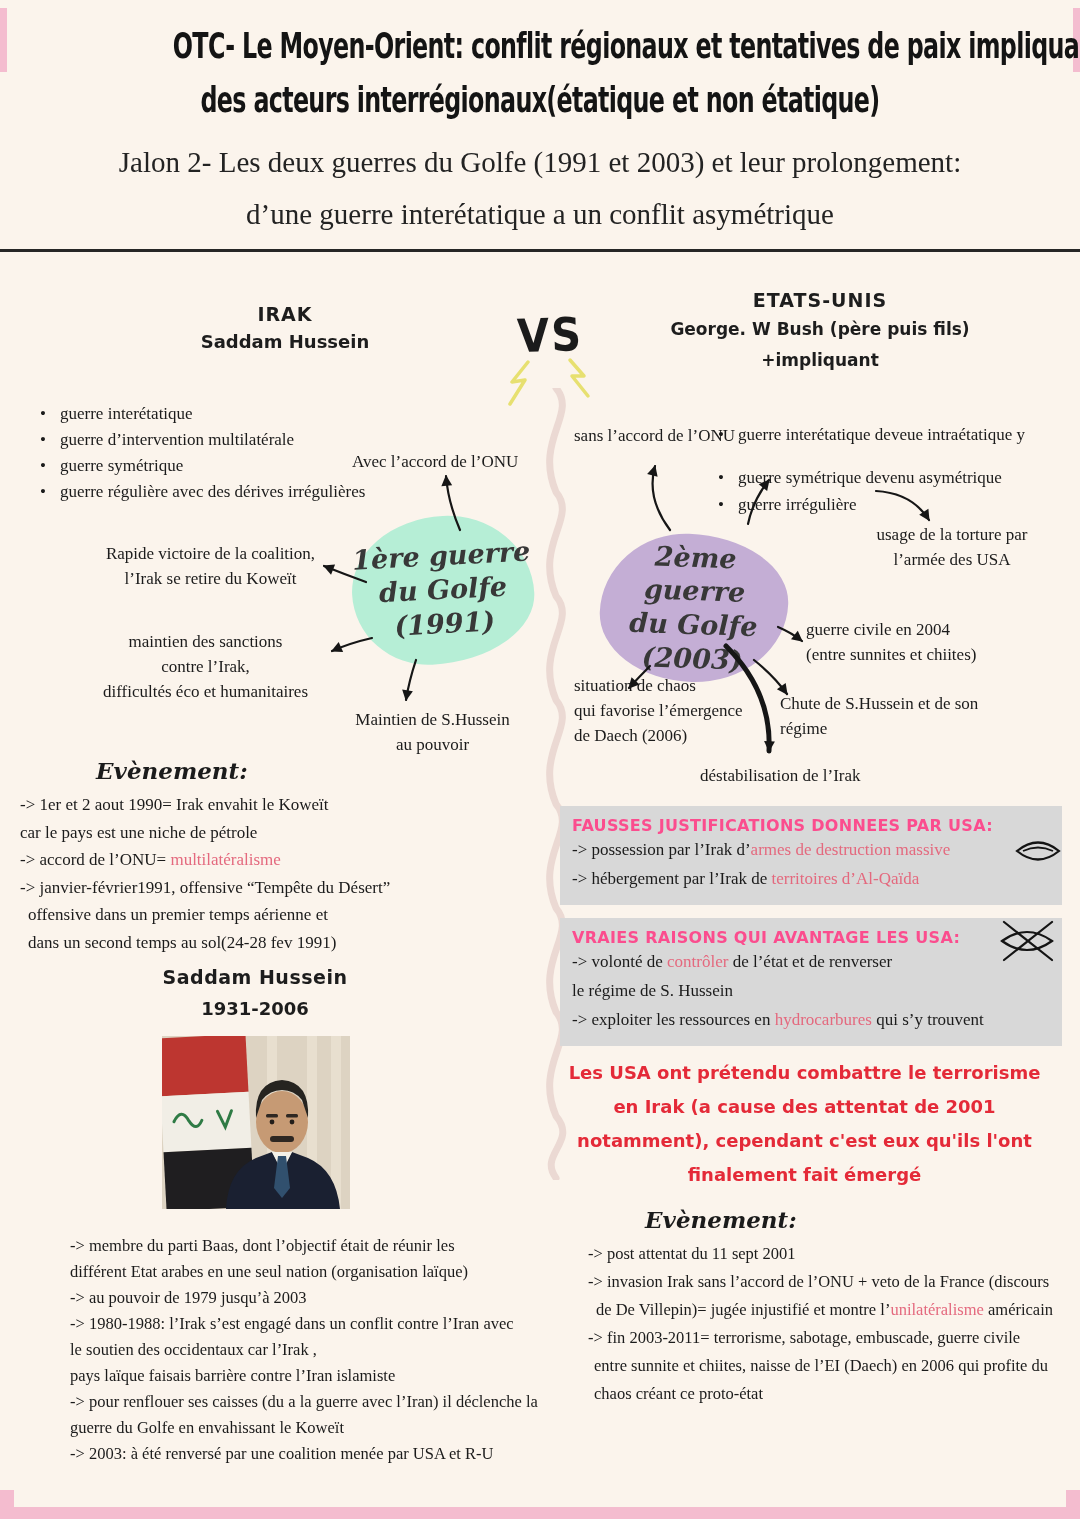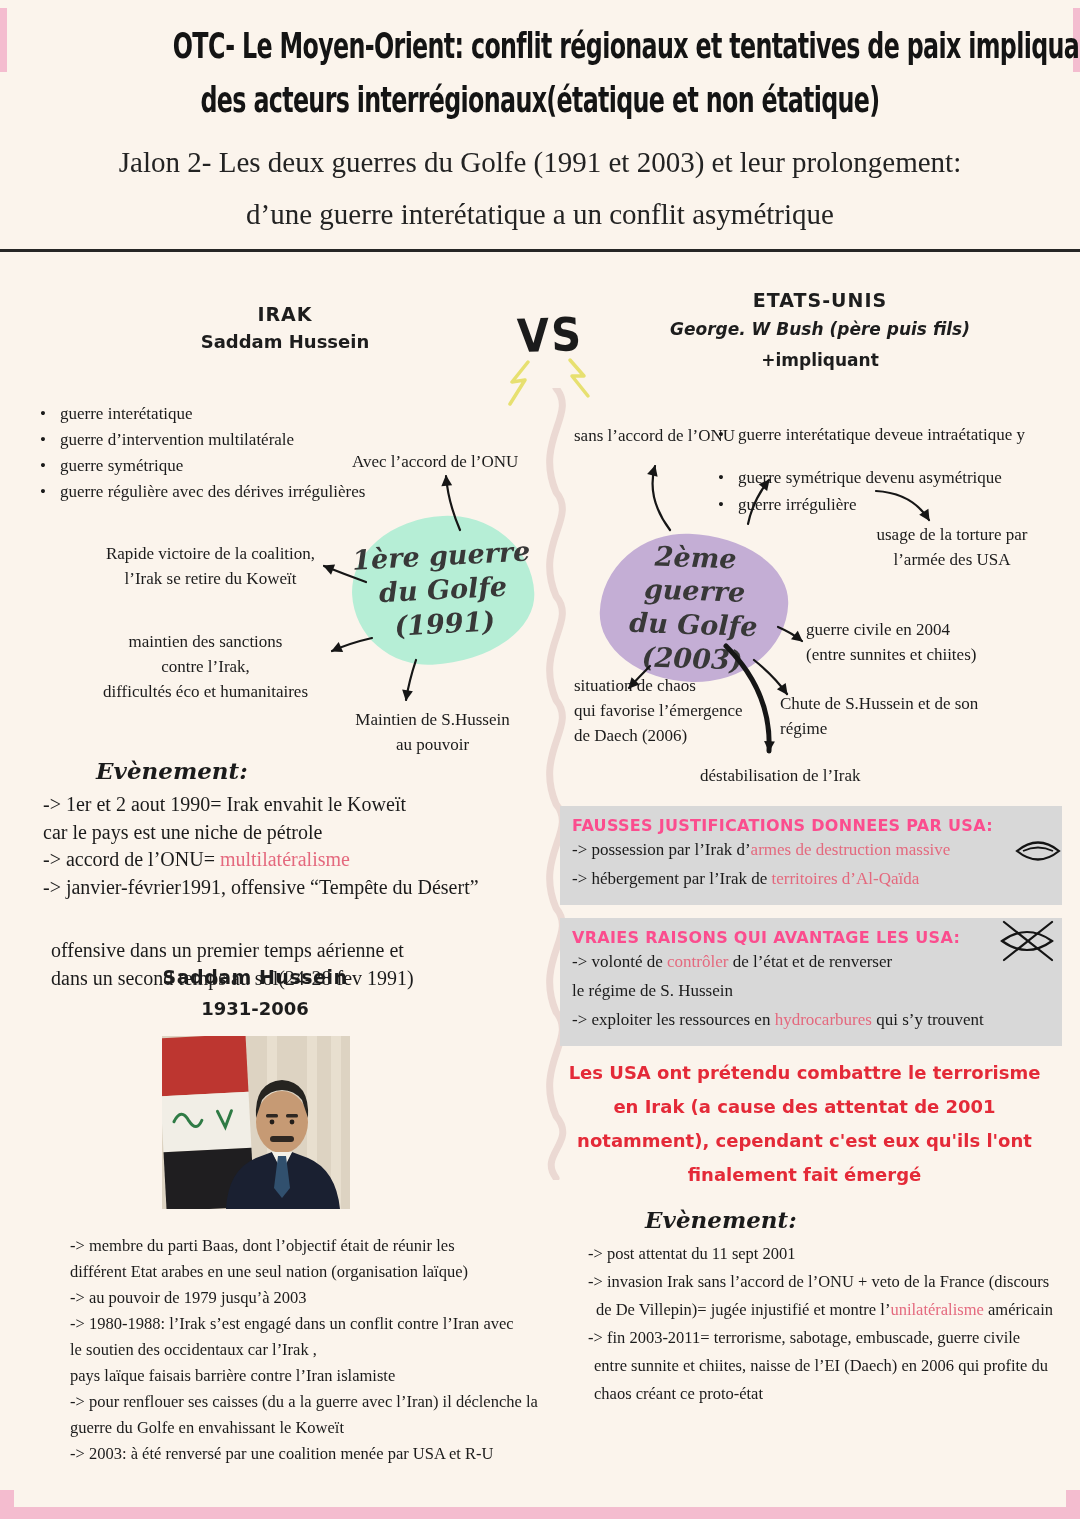--- a/index.html
+++ b/index.html
@@ -97,21 +97,21 @@
   <div class="abs title-line" style="top:26px;">OTC- Le Moyen-Orient: conflit régionaux et tentatives de paix impliquant</div>
   <div class="abs title-line" style="top:80px;">des acteurs interrégionaux(étatique et non étatique)</div>
   <div class="abs sub-line" style="top:146px;">Jalon 2- Les deux guerres du Golfe (1991 et 2003) et leur prolongement:</div>
   <div class="abs sub-line" style="top:198px;">d’une guerre interétatique a un conflit asymétrique</div>
   <div class="abs" style="left:0;top:249px;width:1080px;height:3px;background:#262626;"></div>
 
   <div class="abs colhead" style="left:150px;top:303px;width:270px;font-size:19px;letter-spacing:1px;">IRAK</div>
   <div class="abs colhead" style="left:150px;top:331px;width:270px;font-size:18px;">Saddam Hussein</div>
 
   <div class="abs colhead" style="left:650px;top:289px;width:340px;font-size:19px;letter-spacing:1px;">ETATS-UNIS</div>
-  <div class="abs colhead" style="left:640px;top:319px;width:360px;font-size:17px;font-style:italic;">George. W Bush (père puis fils)</div>
+  <div class="abs colhead" style="left:640px;top:319px;width:360px;font-size:17px;">George. W Bush (père puis fils)</div>
   <div class="abs colhead" style="left:640px;top:350px;width:360px;font-size:17px;">+impliquant</div>
 
   <div class="abs sans bold center" style="left:505px;top:308px;width:90px;font-size:46px;letter-spacing:2px;transform:rotate(-2deg) scaleX(.9);">VS</div>
 
   <svg class="abs" style="left:498px;top:356px;" width="115" height="54" viewBox="0 0 115 54">
     <path d="M30,6 L14,26 L27,24 L12,48" fill="none" stroke="#e7e070" stroke-width="3.5" stroke-linecap="round" stroke-linejoin="round"></path>
     <path d="M72,4 L86,20 L74,20 L90,40" fill="none" stroke="#e7e070" stroke-width="3.5" stroke-linecap="round" stroke-linejoin="round"></path>
   </svg>
 
   <ul class="blts abs" style="left:36px;top:401px;width:410px;">
@@ -125,26 +125,26 @@
 
   <div class="abs note preline center" style="left:98px;top:541px;width:225px;">Rapide victoire de la coalition,
 l’Irak se retire du Koweït</div>
   <div class="abs note preline center" style="left:88px;top:629px;width:235px;">maintien des sanctions
 contre l’Irak,
 difficultés éco et humanitaires</div>
   <div class="abs note preline center" style="left:345px;top:707px;width:175px;">Maintien de S.Hussein
 au pouvoir</div>
 
   <div class="abs script" style="left:96px;top:757px;font-size:23px;">Evènement:</div>
-  <div class="abs" style="left:43px;top:791px;width:470px;font-size:20px;line-height:27.5px;">
+  <div class="abs" style="left:20px;top:791px;width:470px;font-size:17px;line-height:27.5px;">
     <div class="ev-line"><span>-&gt; 1er et 2 aout 1990= Irak envahit le Koweït</span></div>
     <div class="ev-line"><span>car le pays est une niche de pétrole</span></div>
     <div class="ev-line"><span>-&gt; accord de l’ONU= </span><span class="hl">multilatéralisme</span></div>
     <div class="ev-line"><span>-&gt; janvier-février1991, offensive “Tempête du Désert”</span></div>
-    <div class="ev-line" style="padding-left:8px;margin-top:36px;"><span>offensive dans un premier temps aérienne et</span></div>
+    <div class="ev-line" style="padding-left:8px;"><span>offensive dans un premier temps aérienne et</span></div>
     <div class="ev-line" style="padding-left:8px;"><span>dans un second temps au sol(24-28 fev 1991)</span></div>
   </div>
 
   <div class="abs colhead" style="left:120px;top:966px;width:270px;font-size:19px;letter-spacing:.5px;">Saddam Hussein</div>
   <div class="abs colhead" style="left:120px;top:998px;width:270px;font-size:18px;">1931-2006</div>
 
   <svg class="abs" style="left:162px;top:1036px;" width="188" height="173" viewBox="0 0 188 173">
     <rect width="188" height="173" fill="#ddd3c2"></rect>
     <path d="M110,0 V173 M150,0 V173 M174,0 V173" stroke="#e8dfcf" stroke-width="10"></path>
     <g transform="rotate(-3 45 86)">

